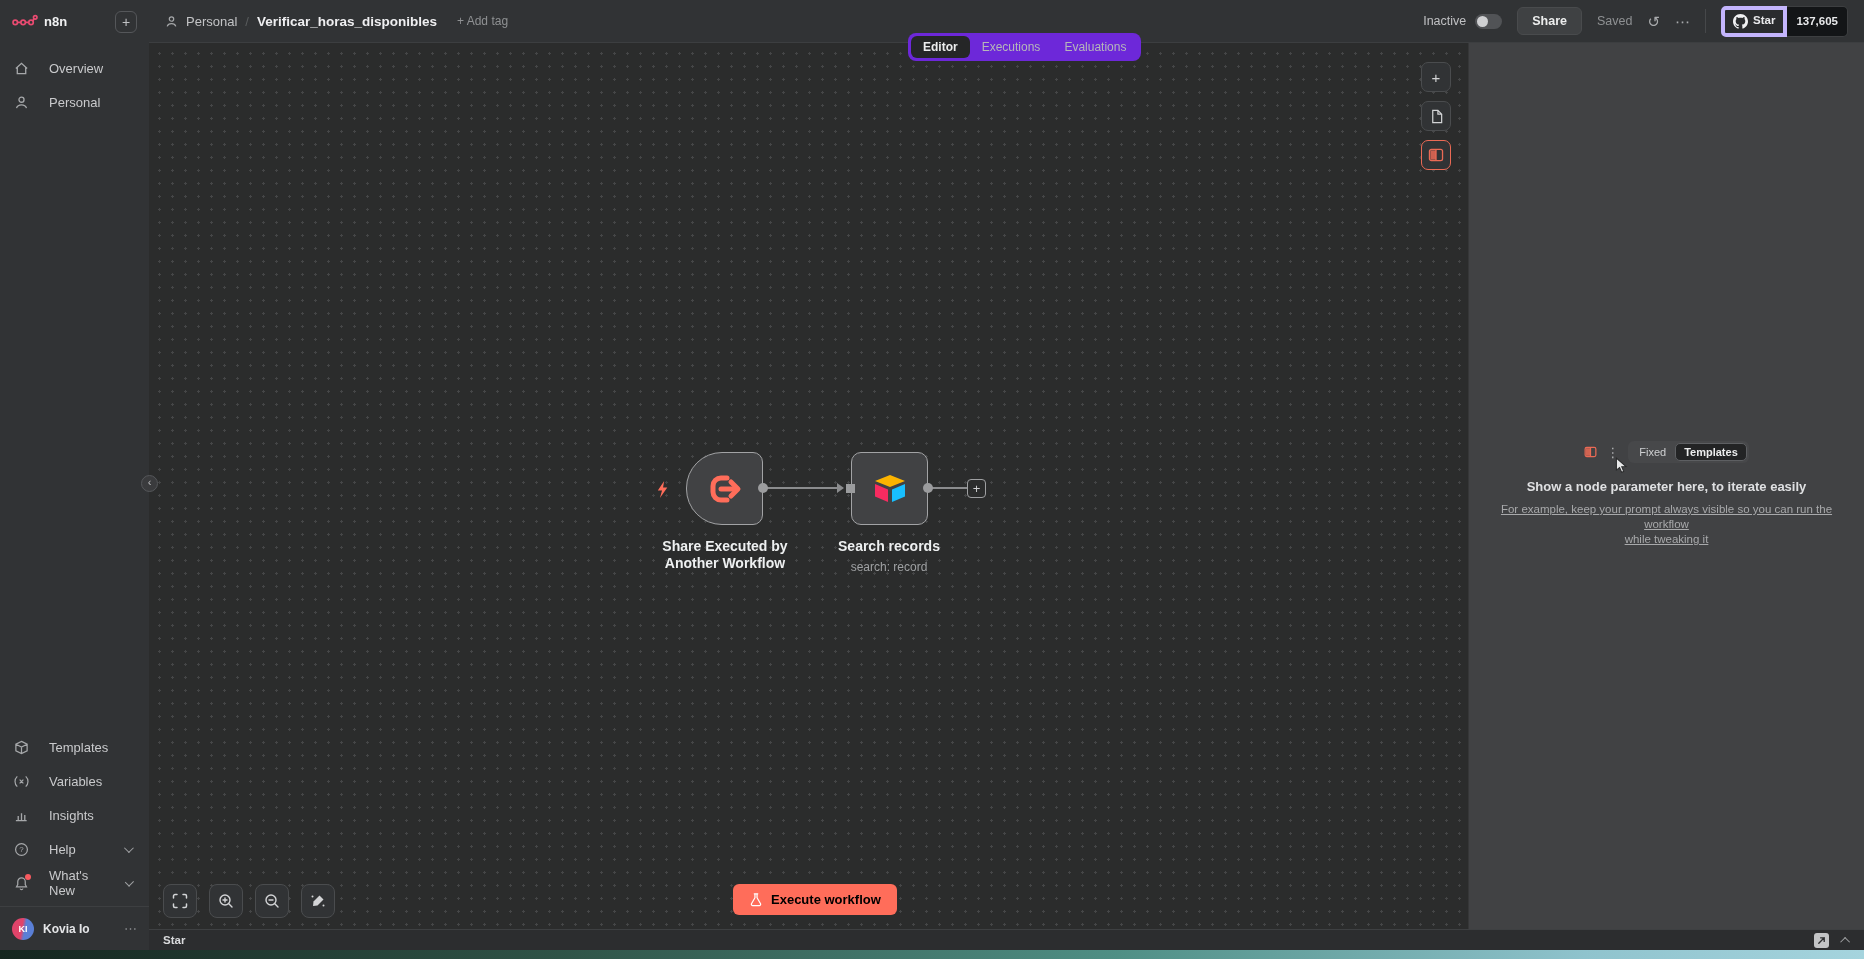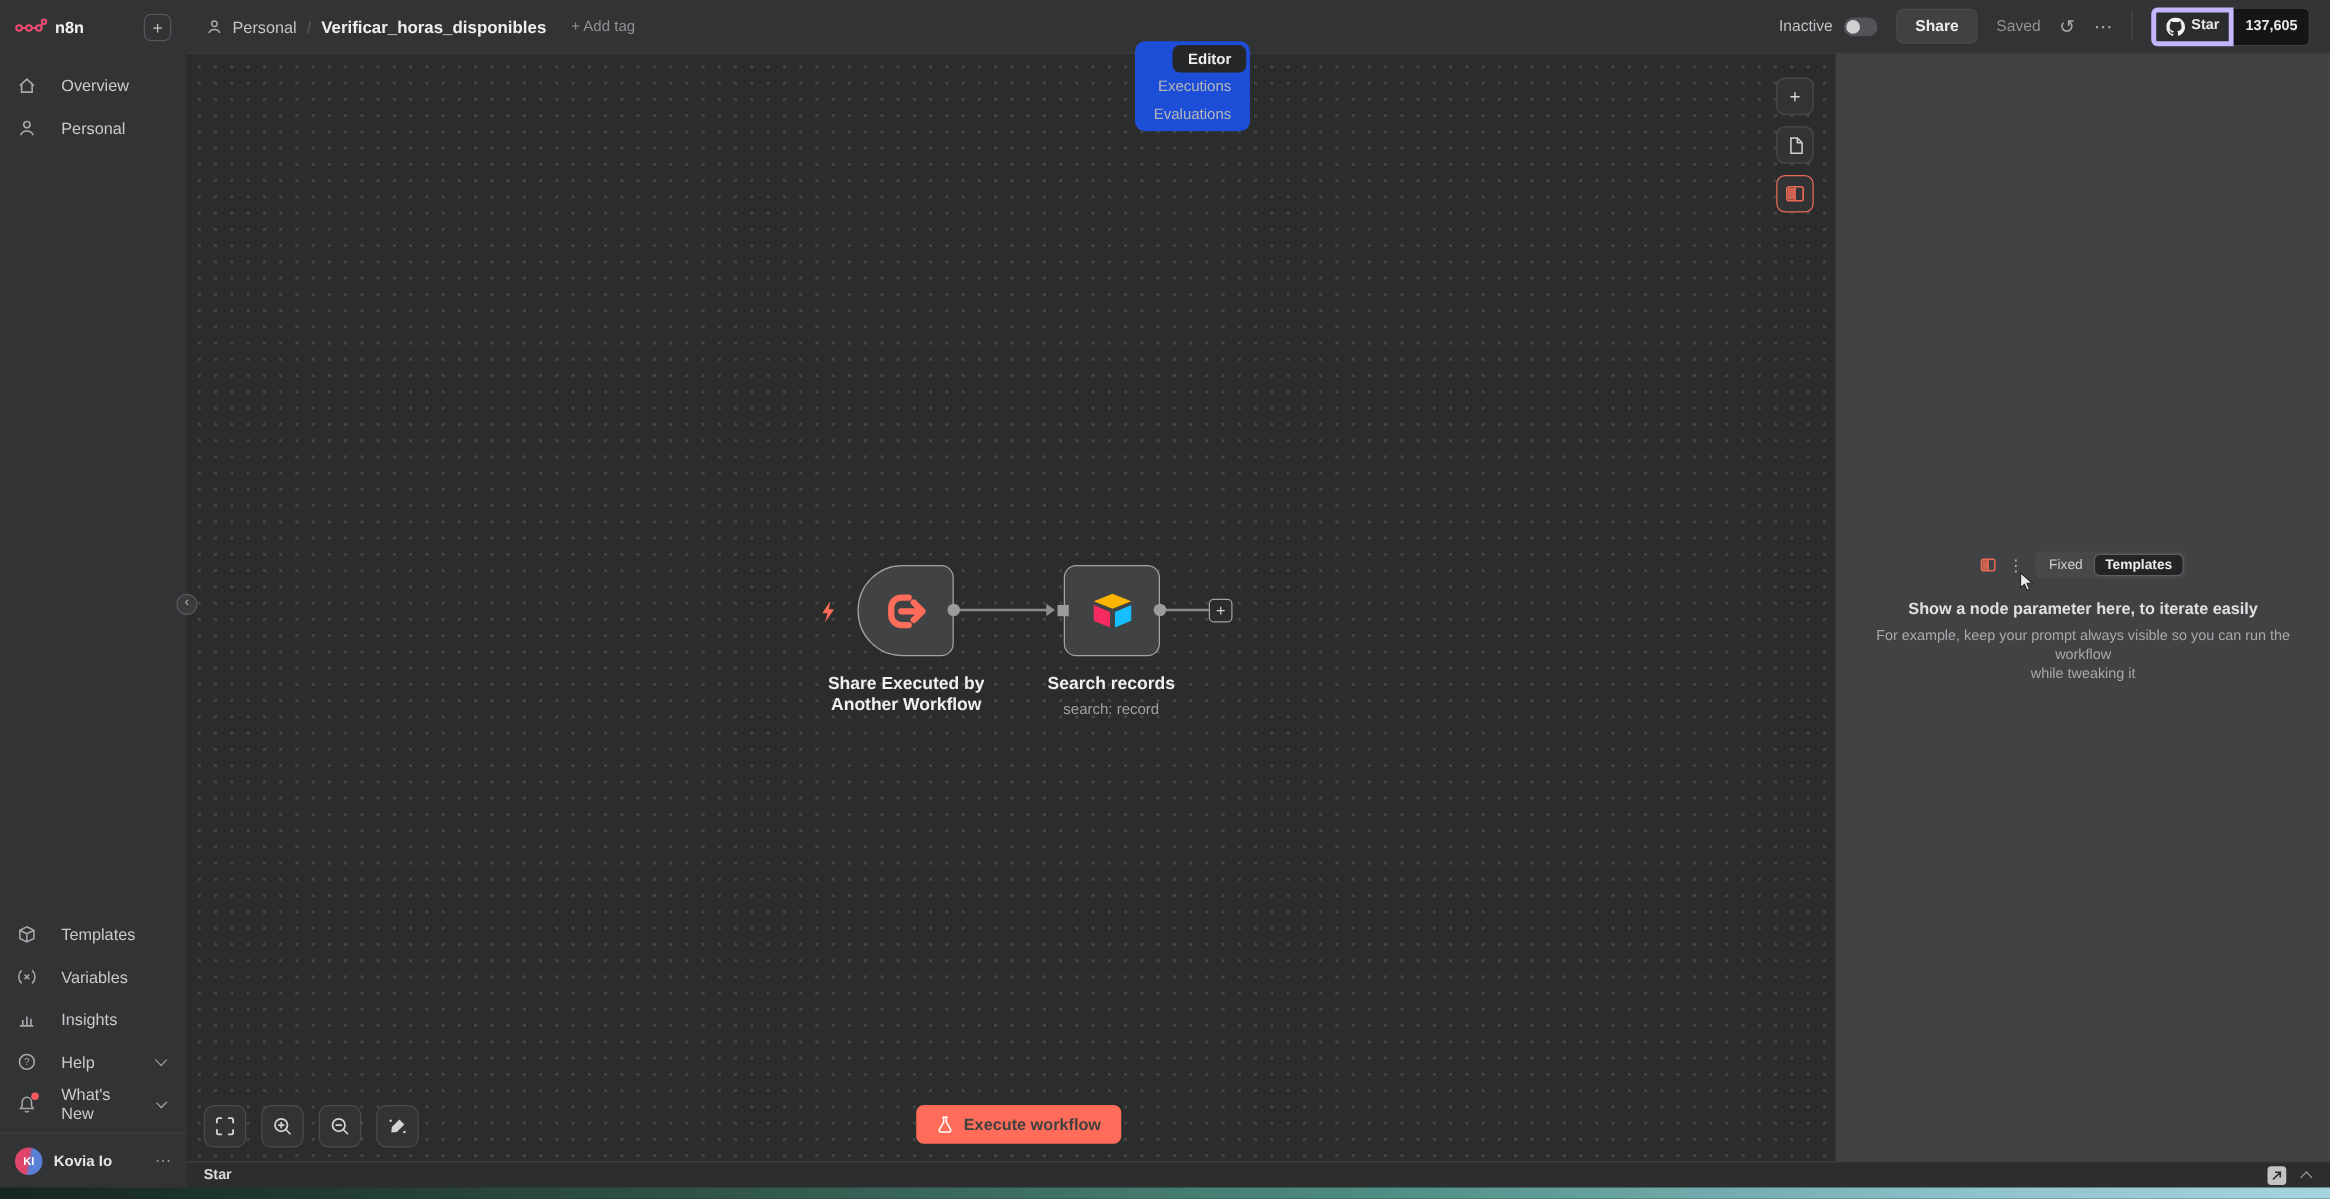--- a/index.html
+++ b/index.html
@@ -82,21 +82,21 @@
   }
   .gh-star-label { font-size:11.5px; font-weight:bold; color:#e8e9eb; }
   .gh-count {
     background:#131517; border:1px solid #3d3f41; border-left:none; border-radius:0 5px 5px 0;
     padding:4px 9px; font-size:11.5px; font-weight:bold; color:#e8e9eb; display:flex; align-items:center;
   }
 
   
   .tabs {
     position:absolute; left:908px; top:33px; z-index:40;
-    display:flex; background:#1d4ed8; border-radius:8px; padding:3px; align-items:flex-end;flex-direction:column;
+    display:flex; background:#6d28d9; border-radius:8px; padding:3px; align-items:flex-end;
   }
   .tab { font-size:12px; padding:4px 12px; color:#b6b7b9; cursor:pointer; border-radius:6px; }
   .tab.active { background:#252627; color:#eceded; font-weight:bold; }
 
   
   .canvas {
     position:absolute; left:149px; top:43px; width:1319px; height:886px;
     background-color:#2b2c2c;
     background-image: radial-gradient(circle, #454647 1.1px, transparent 1.2px);
     background-size:13px 13px; background-position:4px 4px;
@@ -133,37 +133,37 @@
   .canvas-btn {
     position:absolute; width:30px; height:30px; background:#313335; border:1px solid #4a4c4e;
     border-radius:7px; display:flex; align-items:center; justify-content:center; cursor:pointer;
     color:#d3d4d6; font-size:15px;
   }
   .canvas-btn.accent { border-color:#ea6a55; }
   .cc-row { position:absolute; left:14px; top:841px; display:flex; gap:12px; }
   .cc-row .canvas-btn { position:static; width:34px; height:34px; border-radius:8px; }
   .execute-btn {
     position:absolute; left:584px; top:841px; height:31px; padding:0 16px;
-    background:#ff6d5a; border:none; border-radius:6px; color:#404040; font-size:13px; font-weight:bold;
+    background:#ff6d5a; border:none; border-radius:6px; color:#000000; font-size:13px; font-weight:bold;
     display:flex; align-items:center; gap:8px; cursor:pointer; font-family:inherit;
   }
 
   
   .right-panel {
     position:absolute; left:1468px; top:43px; width:396px; height:886px;
     background:#414244; border-left:1px solid #363738;
   }
   .rp-controls { position:absolute; top:398px; left:0; right:0; display:flex; justify-content:center; align-items:center; gap:9px; }
   .rp-dots { color:#b0b2b4; font-size:13px; cursor:pointer; }
   .fx-toggle { display:flex; align-items:center; background:#47484a; border-radius:6px; padding:2px; }
   .fx-seg { font-size:11px; padding:3px 9px; border-radius:5px; color:#cfd0d2; cursor:pointer; }
   .fx-seg.selected { background:#232425; border:1px solid #5d5f62; color:#eceded; font-weight:bold; padding:2px 8px; }
   .rp-cursor { position:absolute; left:146px; top:414px; z-index:5; }
   .rp-title { position:absolute; top:436px; left:0; right:0; text-align:center; font-size:13px; font-weight:bold; color:#dfe0e2; }
-  .rp-sub { position:absolute; top:459px; left:20px; right:20px; text-align:center; font-size:11.5px; color:#a8a9ab; line-height:15px; }
+  .rp-sub { position:absolute; top:459px; left:20px; right:20px; text-align:center; font-size:11.5px; color:#a8a9ab; line-height:15px;text-decoration:underline; }
 
   
   .logs {
     position:absolute; left:149px; top:929px; right:0; height:21px;
     background:#2c2d2f; border-top:1px solid #3e4042;
     display:flex; align-items:center; padding:0 14px;
   }
   .logs-title { font-size:11.5px; font-weight:bold; color:#d9dadc; }
   .logs-right { margin-left:auto; display:flex; align-items:center; gap:14px; }
   .popout-btn {

